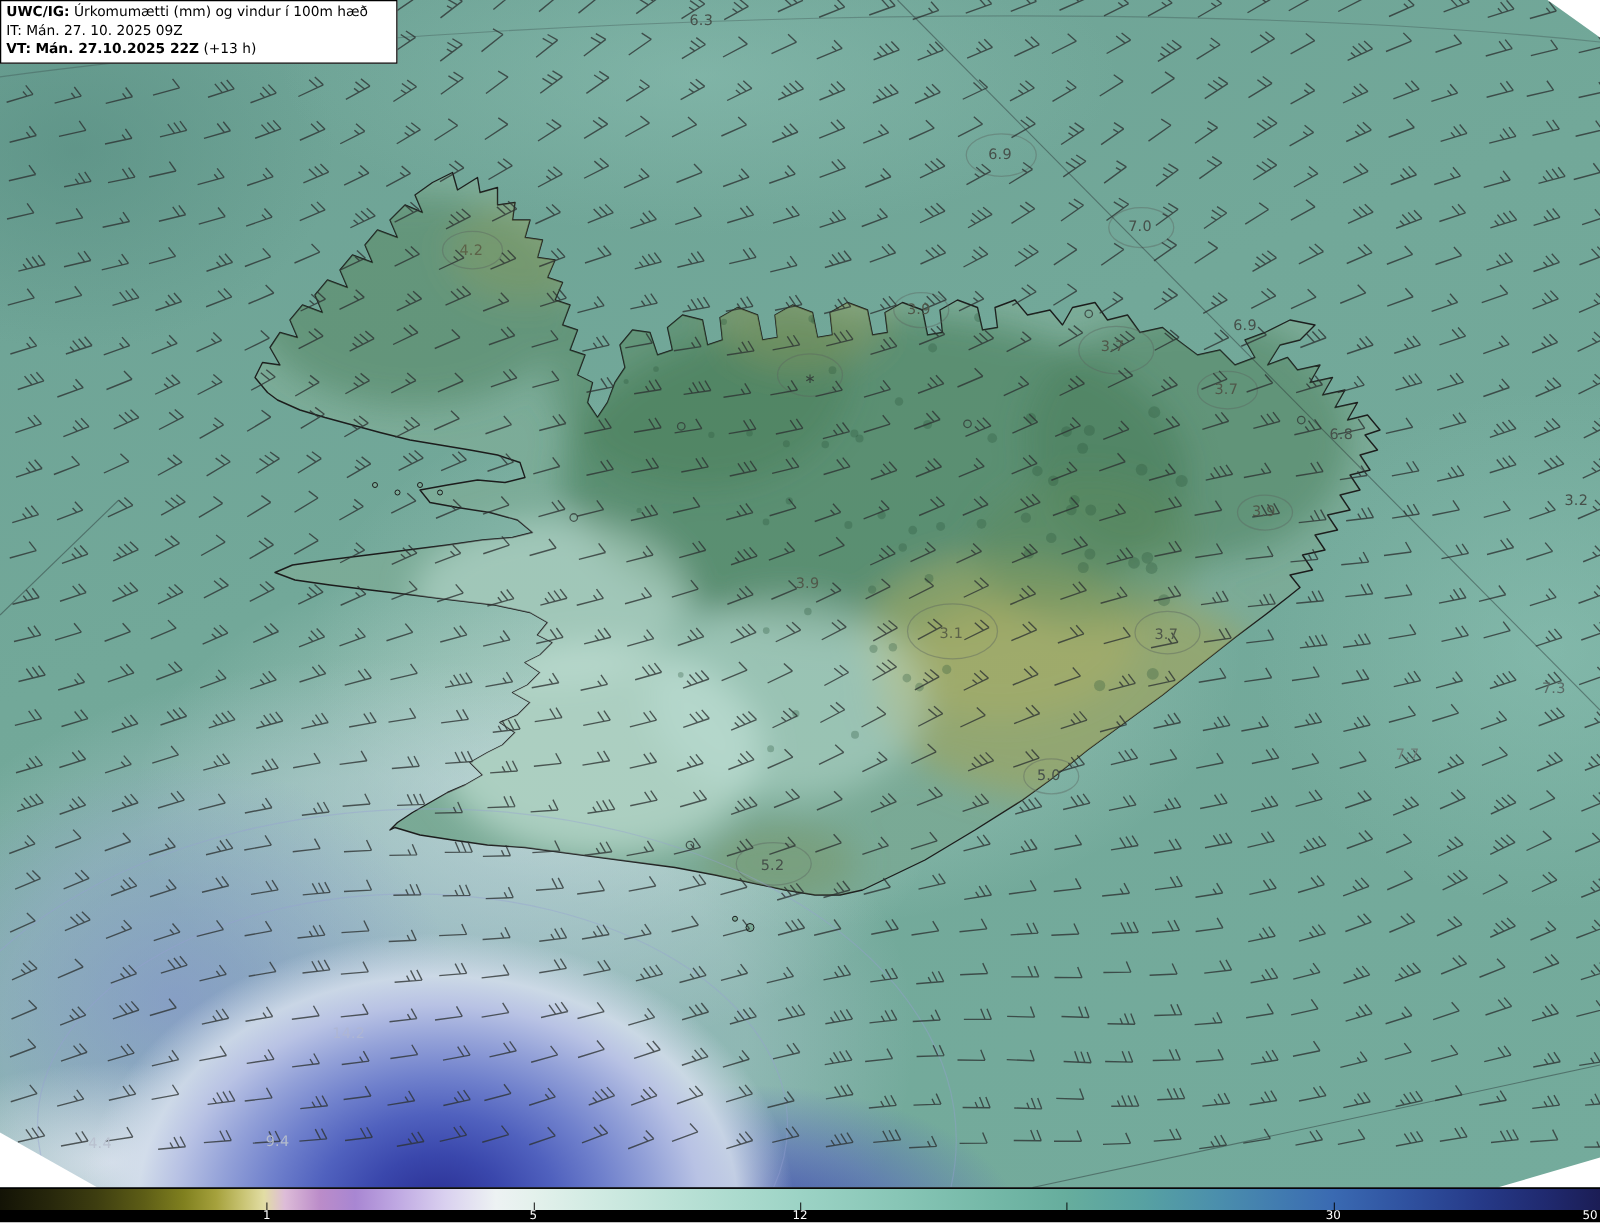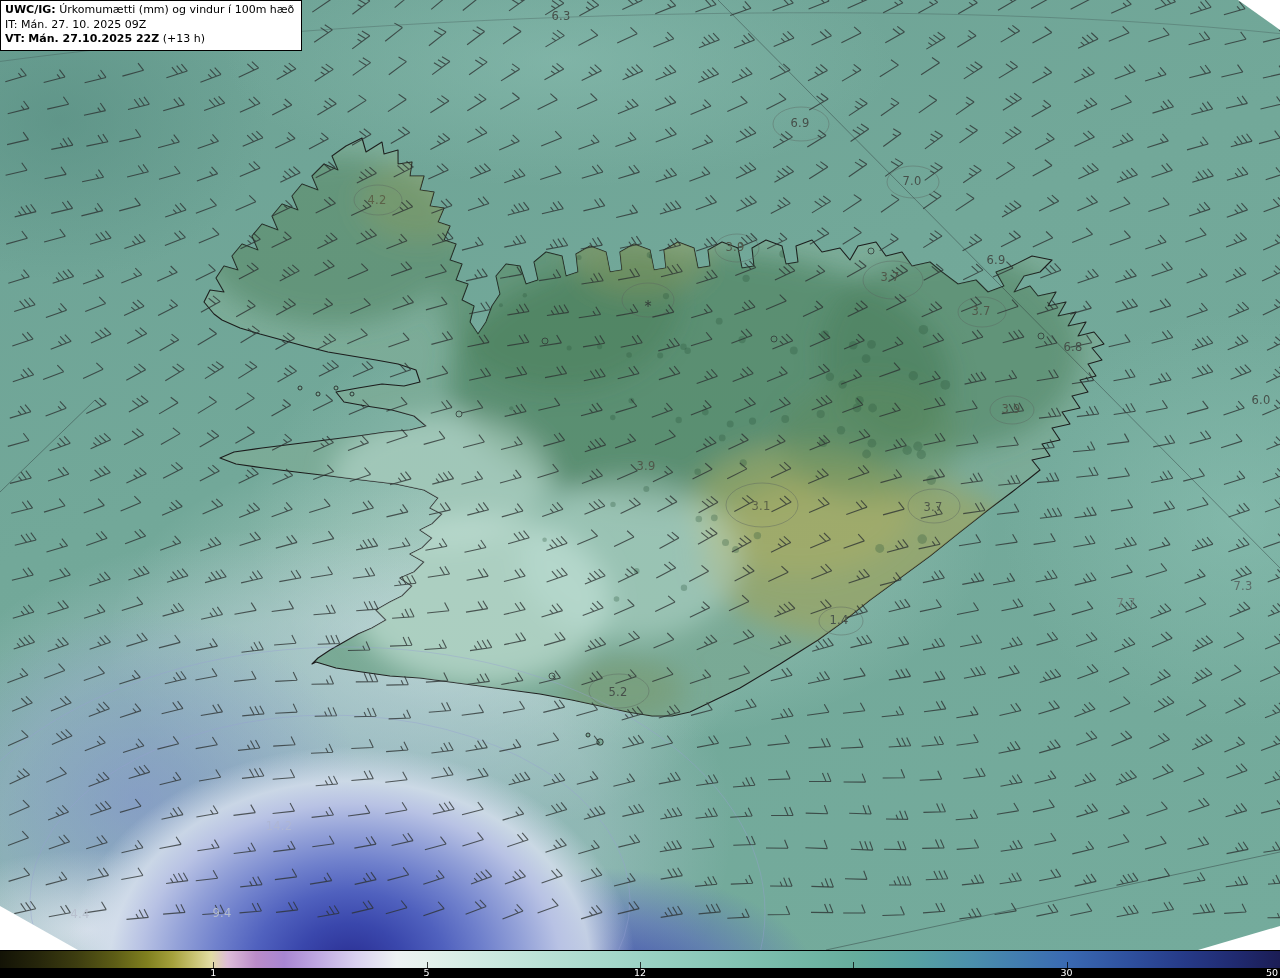--- a/index.html
+++ b/index.html
@@ -25,21 +25,21 @@
 
   
   #overlay-labels{position:absolute;left:0;top:0;width:1280px;height:796px;pointer-events:none;text-align:right;}
   .plabel{position:absolute;transform:translate(-50%,-50%);font-size:11.5px;letter-spacing:.2px;}
   .calm{position:absolute;width:5px;height:5px;border:1px solid rgba(50,58,55,.8);
         border-radius:50%;transform:translate(-50%,-50%);}
   .snow{position:absolute;transform:translate(-50%,-50%);font-size:11px;color:rgba(50,58,55,.9);}
 
   
   .infobox{position:absolute;left:0;top:0;background:#fff;border:1px solid #000;
-           padding:2px 7px 3px 4px;font-size:11px;line-height:1.32;white-space:nowrap;z-index:30;}
+           padding:2px 23px 3px 4px;font-size:11px;line-height:1.32;white-space:nowrap;z-index:30;}
   .infobox .iline b{font-weight:bold;}
 
   
   .colorbar{position:absolute;left:0;bottom:0;width:1280px;height:28px;background:#000;z-index:25;}
   #colorbar-gradient{position:absolute;left:0;top:0;width:1280px;height:18px;
                      border-top:1px solid #000;box-sizing:border-box;}
   .cbtick{position:absolute;top:11px;width:1px;height:7px;background:rgba(0,0,0,.75);}
   #colorbar-labels{position:absolute;left:0;bottom:0;width:1280px;height:10px;background:#000;}
   .cblabel{position:absolute;top:-1px;transform:translateX(-50%);color:#fff;
            font-size:9.5px;line-height:11px;}
@@ -1169,28 +1169,28 @@
   <div id="overlay-labels">
       <span class="plabel" style="left: 561px; top: 16px; color: rgb(70, 80, 74);">6.3</span>
       <span class="plabel" style="left: 800px; top: 123px; color: rgb(70, 80, 74);">6.9</span>
       <span class="plabel" style="left: 912px; top: 181px; color: rgb(70, 80, 74);">7.0</span>
       <span class="plabel" style="left: 377px; top: 200px; color: rgb(92, 98, 72);">4.2</span>
       <span class="plabel" style="left: 735px; top: 247px; color: rgb(80, 88, 74);">3.9</span>
       <span class="plabel" style="left: 996px; top: 260px; color: rgb(70, 80, 74);">6.9</span>
       <span class="plabel" style="left: 890px; top: 277px; color: rgb(80, 88, 74);">3.7</span>
       <span class="plabel" style="left: 981px; top: 311px; color: rgb(80, 88, 74);">3.7</span>
       <span class="plabel" style="left: 1073px; top: 347px; color: rgb(70, 80, 74);">6.8</span>
-      <span class="plabel" style="left: 1261px; top: 400px; color: rgb(70, 80, 74);">6.0</span>
+      <span class="plabel" style="left: 1261px; top: 400px; color: rgb(70, 80, 74);">3.2</span>
       <span class="plabel" style="left: 1011px; top: 409px; color: rgb(80, 88, 74);">3.9</span>
       <span class="plabel" style="left: 646px; top: 466px; color: rgb(80, 88, 74);">3.9</span>
       <span class="plabel" style="left: 761px; top: 506px; color: rgb(92, 98, 72);">3.1</span>
       <span class="plabel" style="left: 933px; top: 507px; color: rgb(80, 88, 74);">3.7</span>
-      <span class="plabel" style="left: 1243px; top: 550px; color: rgb(90, 106, 102); margin-top: 36px;">7.3</span>
+      <span class="plabel" style="left: 1243px; top: 550px; color: rgb(90, 106, 102);">7.3</span>
       <span class="plabel" style="left: 1126px; top: 603px; color: rgb(109, 125, 120);">7.7</span>
-      <span class="plabel" style="left: 839px; top: 620px; color: rgb(70, 80, 74);">1.4</span>
+      <span class="plabel" style="left: 839px; top: 620px; color: rgb(70, 80, 74);">5.0</span>
       <span class="plabel" style="left: 618px; top: 692px; color: rgb(70, 80, 74);">5.2</span>
       <span class="plabel" style="left: 279px; top: 826px; color: rgb(174, 182, 212);">14.2</span>
       <span class="plabel" style="left: 80px; top: 914px; color: rgb(185, 193, 207);">4.4</span>
       <span class="plabel" style="left: 222px; top: 913px; color: rgb(180, 188, 204);">9.4</span>
       <span class="calm" style="left: 545px; top: 341px;"></span>
       <span class="calm" style="left: 774px; top: 339px;"></span>
       <span class="calm" style="left: 871px; top: 251px;"></span>
       <span class="calm" style="left: 1041px; top: 336px;"></span>
       <span class="calm" style="left: 459px; top: 414px;"></span>
       <span class="calm" style="left: 552px; top: 676px;"></span>

